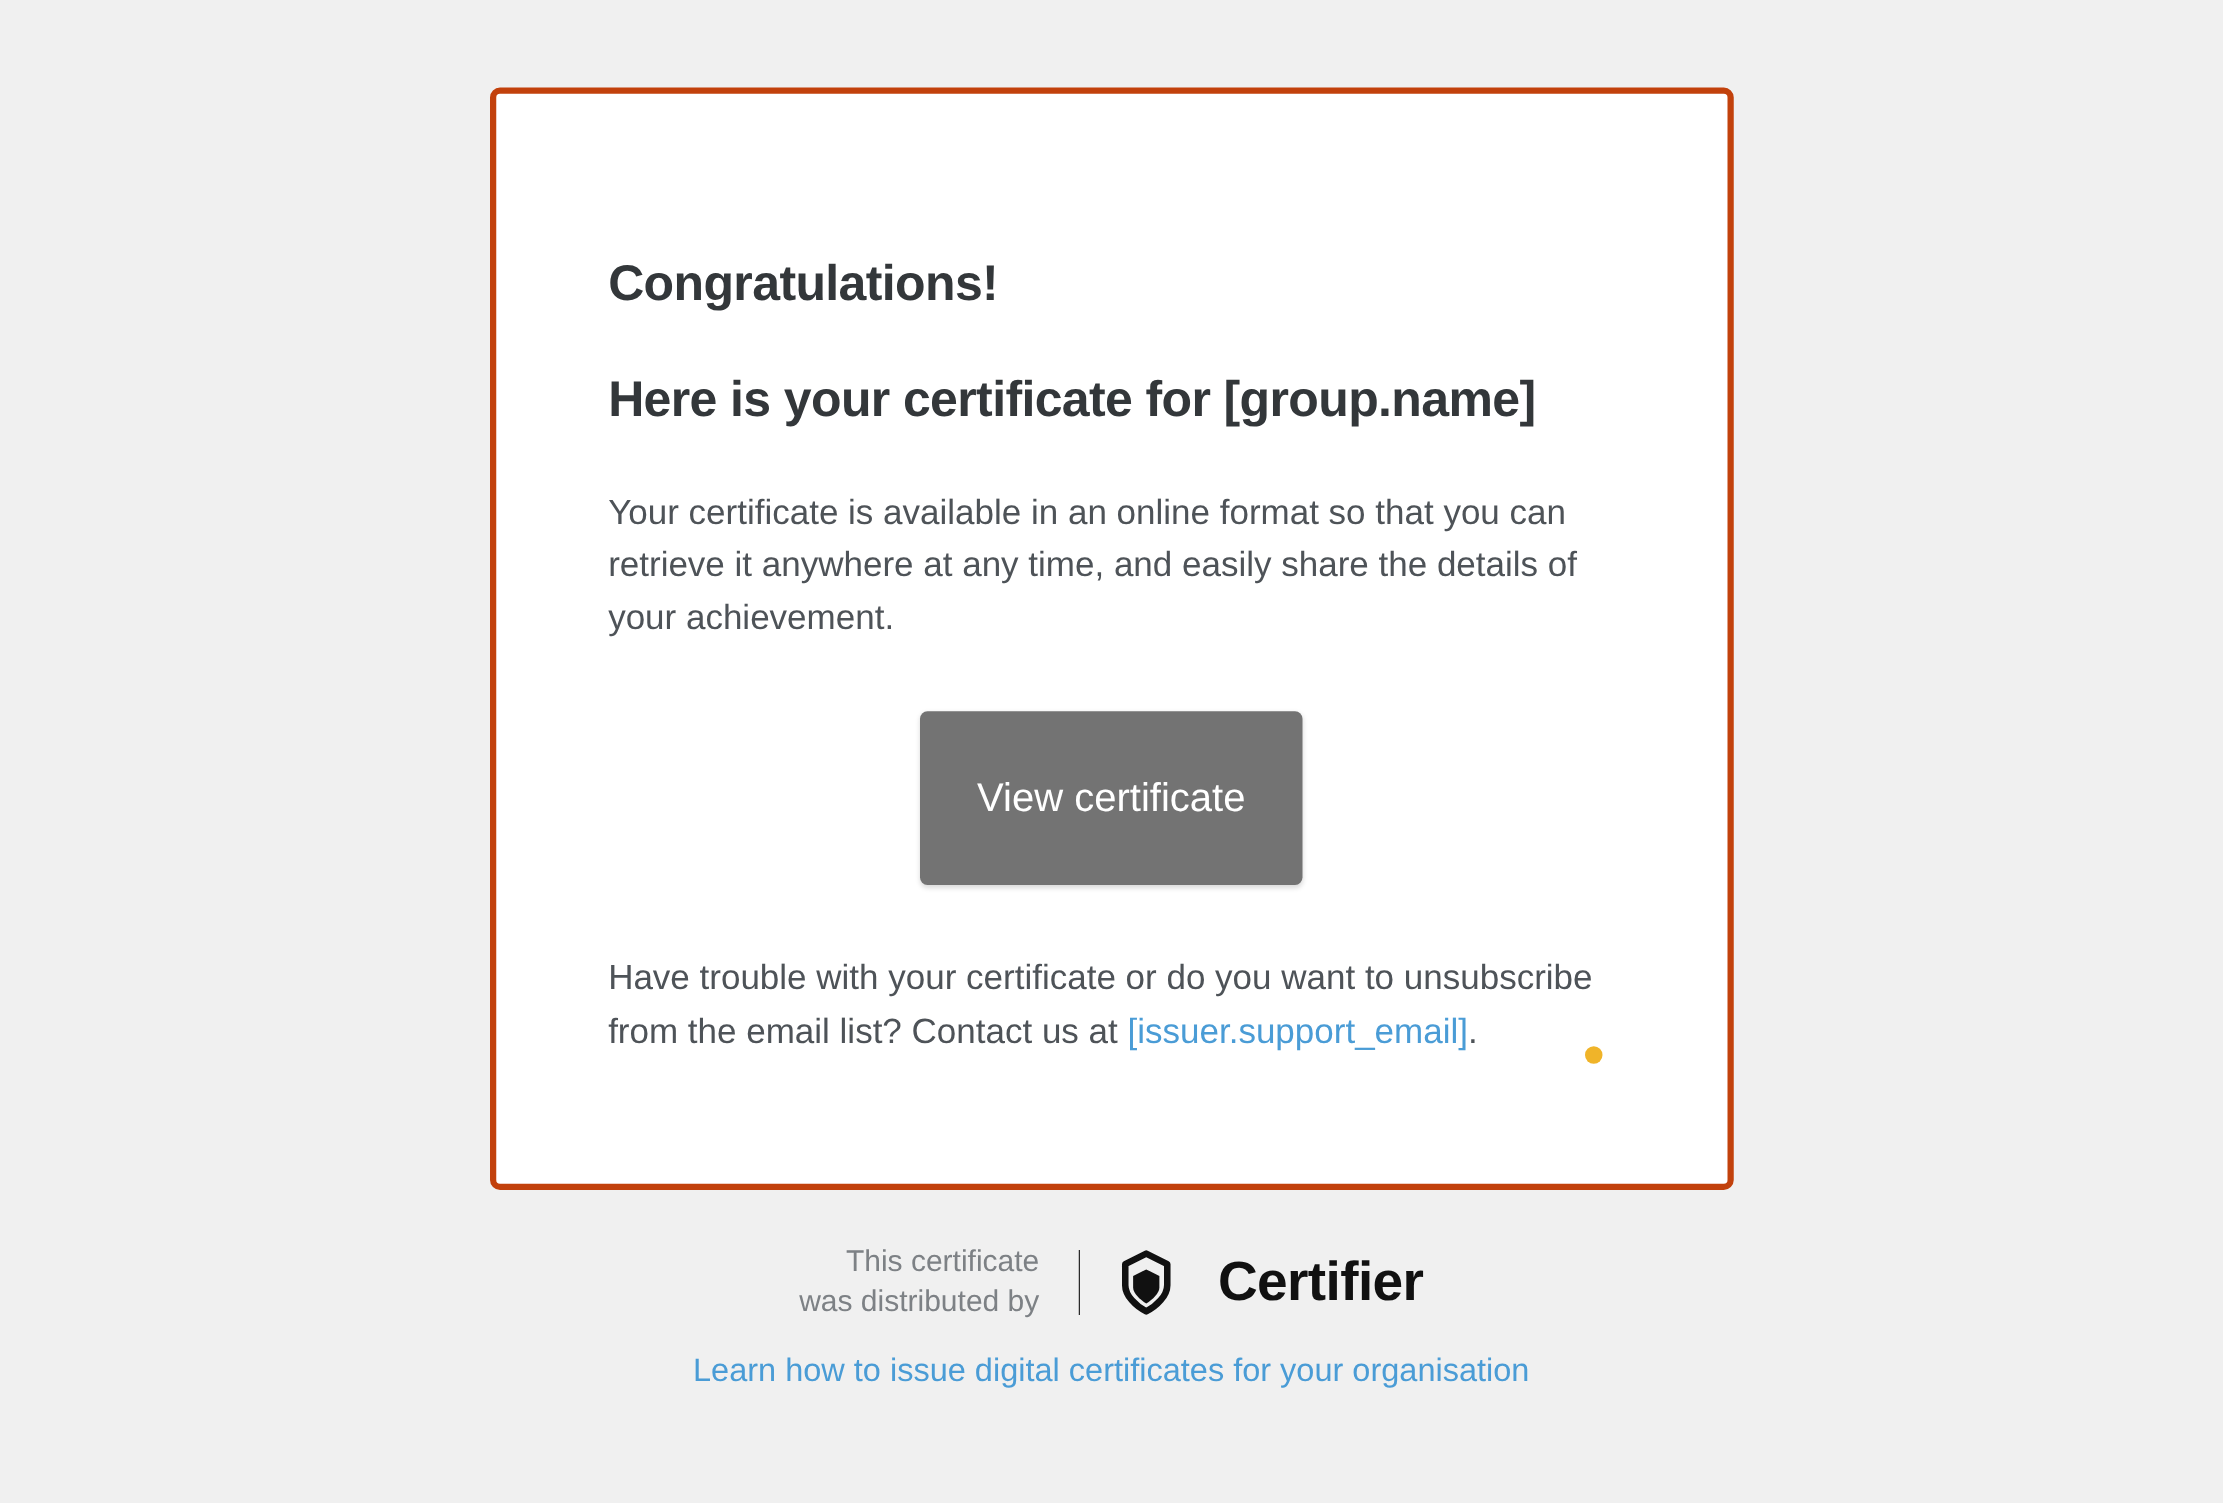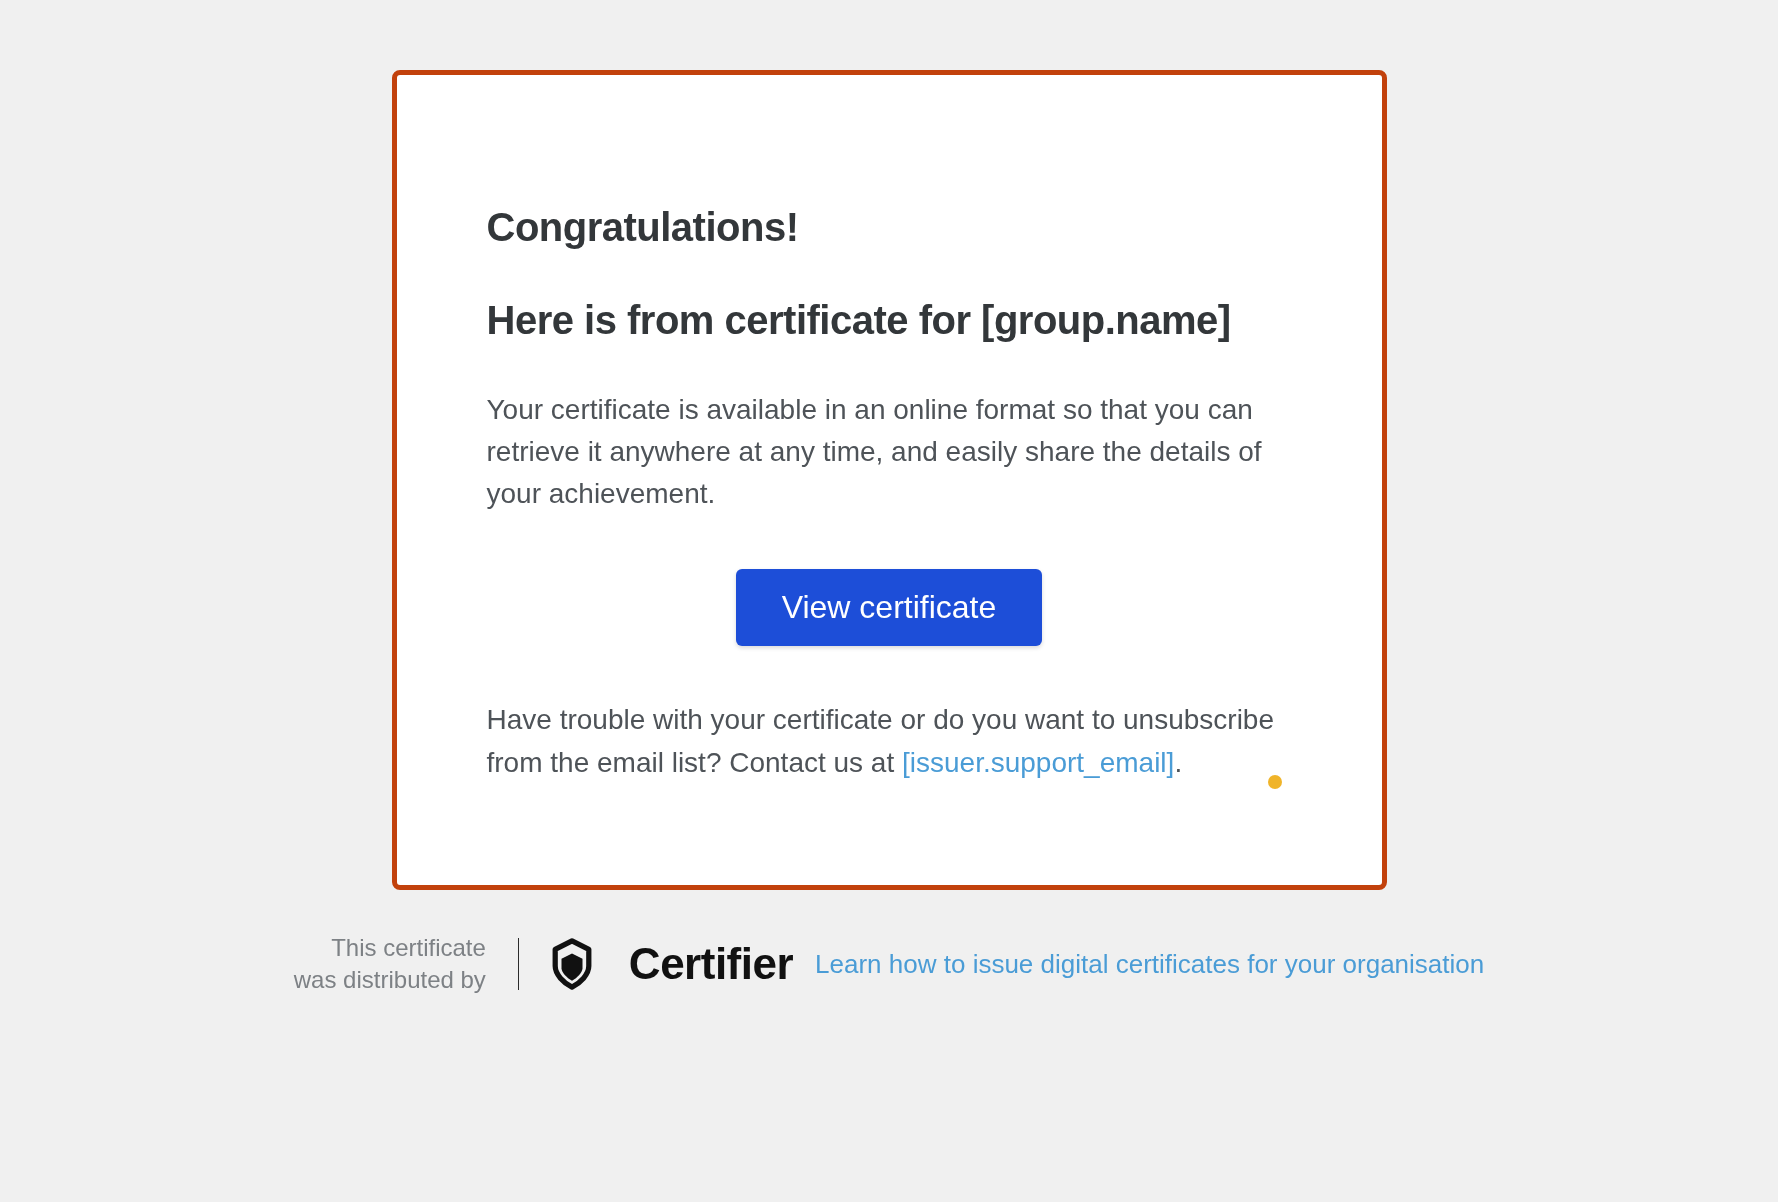--- a/index.html
+++ b/index.html
@@ -50,25 +50,25 @@
       line-height: 1.5;
       margin-bottom: 34px;
     }
     .button-wrap {
       text-align: center;
       margin-top: 54px;
       margin-bottom: 52px;
     }
     .view-button {
       display: inline-block;
-      background-color: #1d4ed8;
+      background-color: #737373;
       color: #ffffff;
       font-size: 32px;
       font-weight: 400;
-      padding: 20px 46px;
+      padding: 51px 46px;
       border: none;
       border-radius: 6px;
       cursor: pointer;
       box-shadow: 0 2px 4px rgba(0,0,0,0.15);
     }
     .help-text {
       font-size: 28px;
       color: #4e5358;
       line-height: 1.55;
     }
@@ -81,21 +81,21 @@
       width: 14px;
       height: 14px;
       background-color: #f0b429;
       border-radius: 50%;
       bottom: 96px;
       right: 100px;
     }
     .footer {
       margin-top: 42px;
       display: flex;
-      flex-direction: row;
+      flex-direction: column;
       align-items: center;
       gap: 22px;
     }
     .distributed-row {
       display: flex;
       align-items: center;
       gap: 32px;
     }
     .distributed-text {
       text-align: right;
@@ -129,21 +129,21 @@
       color: #4a9cd6;
       text-decoration: none;
     }
   </style>
 </head>
 <body>
 
 <div class="page-container">
   <div class="card">
     <h1 class="heading-1">Congratulations!</h1>
-    <h2 class="heading-2">Here is from certificate for [group.name]</h2>
+    <h2 class="heading-2">Here is your certificate for [group.name]</h2>
     <p class="body-paragraph">Your certificate is available in an online format so that you can retrieve it anywhere at any time, and easily share the details of your achievement.</p>
     <div class="button-wrap">
       <button class="view-button">View certificate</button>
     </div>
     <p class="help-text">
       <span>Have trouble with your certificate or do you want to unsubscribe from the email list? Contact us at </span><a href="#">[issuer.support_email]</a><span>.</span>
     </p>
     <div class="dot"></div>
   </div>
 

